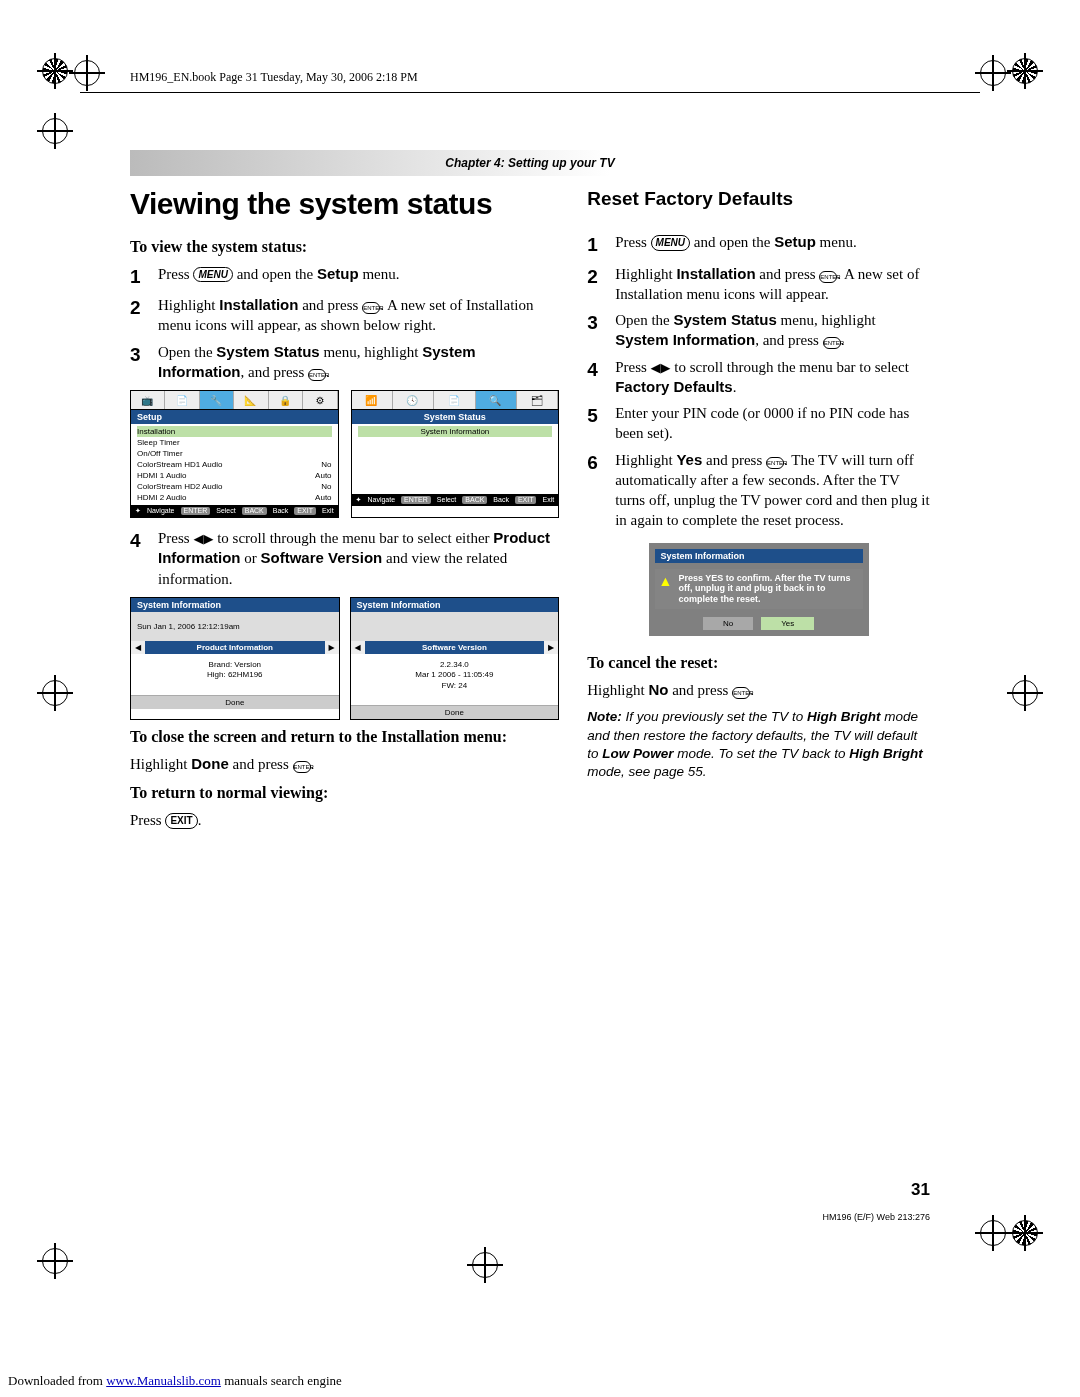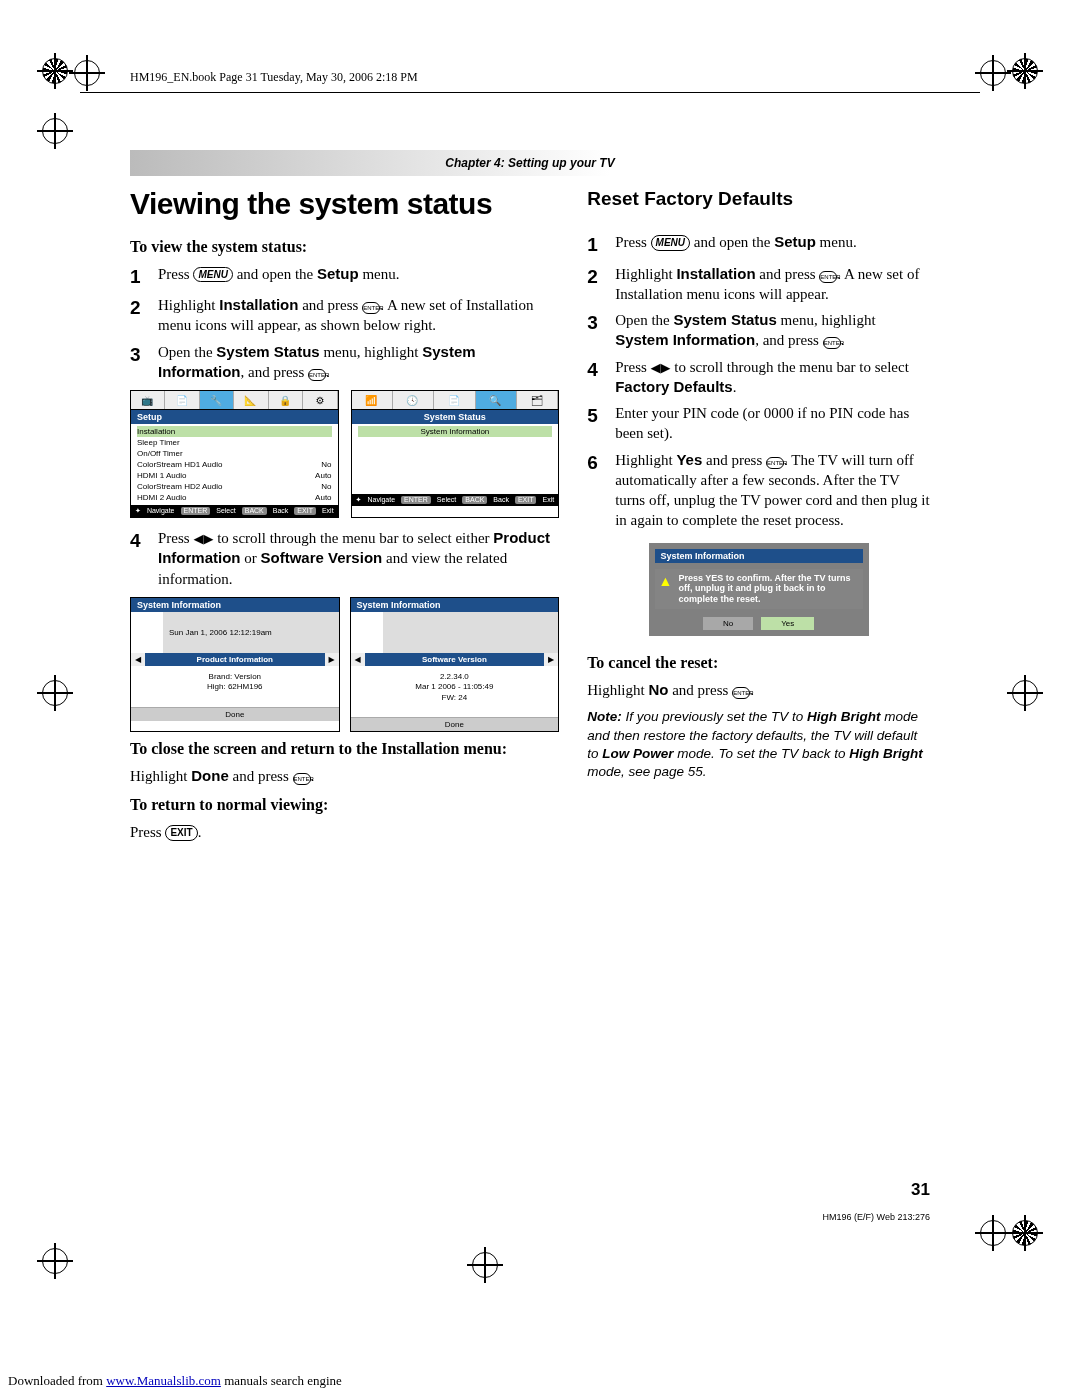--- a/index.html
+++ b/index.html
@@ -86,21 +86,21 @@
   .scr .row { display:flex; justify-content:space-between; font-size:8px; padding:1px 0;}
   .scr .row.hl { background:#bde0a7; }
   .scr .footer { background:#000; color:#fff; font-size:7px; padding:2px 4px; display:flex; gap:6px; justify-content:center;}
   .scr .footer span.key { background:#888; padding:0 3px; border-radius:2px;}
 
   .sysinfo-pair { display:flex; gap:10px; margin:8px 0; }
   .si {
     flex:1; border:1px solid #000; font-family:Arial; font-size:8px;
   }
   .si .top { background:#1e4f8a; color:#fff; font-weight:bold; padding:2px 6px; font-size:9px;}
-  .si .date { background:#ddd; padding:16px 6px; font-size:8px;margin-left:32px; }
+  .si .date { background:#ddd; padding:10px 6px; font-size:8px; }
   .si .tabrow { display:flex; align-items:center; background:#eee;}
   .si .tabrow .arrow{ width:14px; text-align:center; background:#eee;}
   .si .tabrow .lbl { flex:1; background:#1e4f8a; color:#fff; font-weight:bold; text-align:center; padding:2px 0; font-size:8px;}
   .si .body2 { background:#fff; text-align:center; padding:6px 0 14px; font-size:8px; line-height:1.3;}
   .si .donebar { background:#ccc; text-align:center; font-size:8px; padding:2px 0; border-top:1px solid #aaa;}
   .modal-wrap { display:flex; justify-content:center; margin:12px 0 18px;}
   .modal {
     width: 220px; background:#808080; padding:6px; font-family:Arial; font-size:9px;
   }
   .modal .mtop { background:#1e4f8a; color:#fff; padding:2px 6px; font-weight:bold; margin-bottom:6px;}

